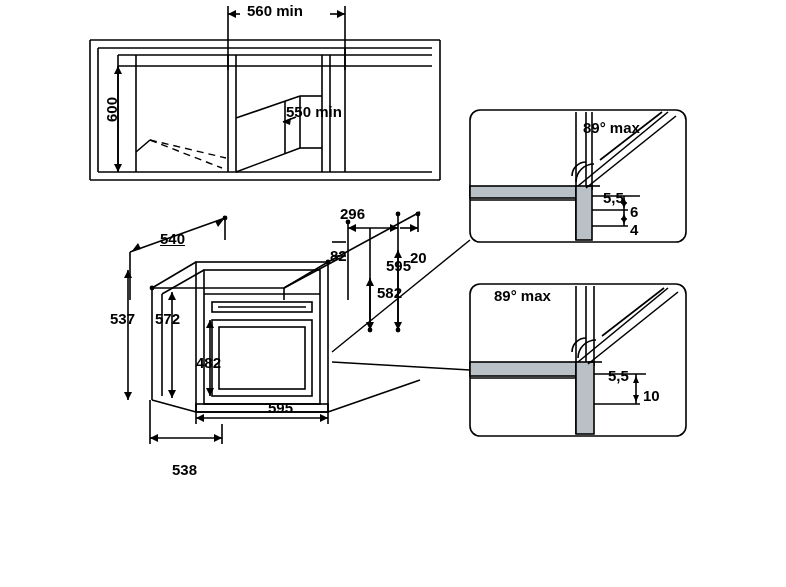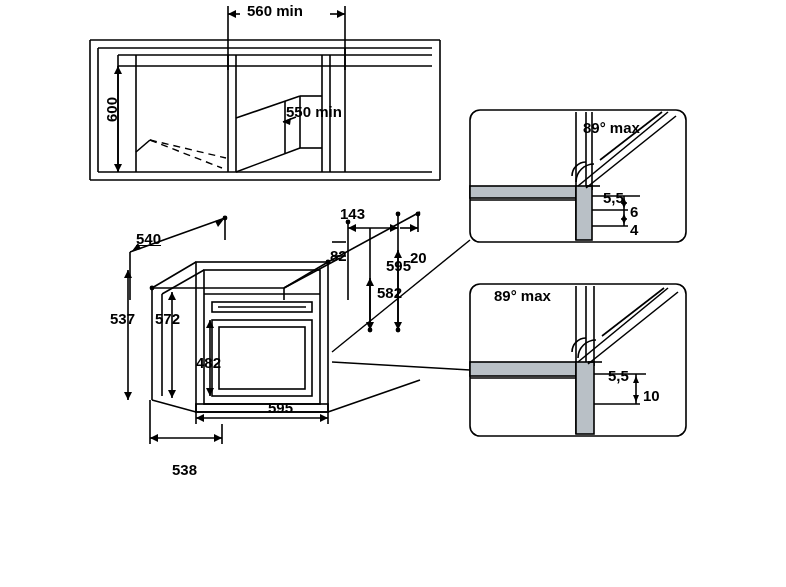--- a/index.html
+++ b/index.html
@@ -245,23 +245,23 @@
       <path d="M636 376 L633 383 L639 383 Z" fill="#000000" stroke="none"></path>
       <path d="M636 402 L633 395 L639 395 Z" fill="#000000" stroke="none"></path>
       <line x1="588" y1="362" x2="602" y2="362"></line>
     </g>
   </svg>
 
   <div id="labels">
       <div class="dim-label" style="left: 247px; top: 3px;">560 min</div>
       <div class="dim-label vert" style="left: 104px; top: 122px;">600</div>
       <div class="dim-label" style="left: 286px; top: 104px;">550 min</div>
-      <div class="dim-label" style="left: 340px; top: 206px;">143</div>
+      <div class="dim-label" style="left: 340px; top: 206px;">296</div>
       <div class="dim-label" style="left: 410px; top: 206px; margin-top: 44px;">20</div>
-      <div class="dim-label" style="left: 136px; top: 231px; text-decoration: underline;">540</div>
+      <div class="dim-label" style="left: 160px; top: 231px; text-decoration: underline;">540</div>
       <div class="dim-label" style="left: 330px; top: 248px;">82</div>
       <div class="dim-label" style="left: 386px; top: 258px;">595</div>
       <div class="dim-label" style="left: 357px; top: 285px; margin-left: 20px;">582</div>
       <div class="dim-label" style="left: 110px; top: 311px;">537</div>
       <div class="dim-label" style="left: 155px; top: 311px;">572</div>
       <div class="dim-label" style="left: 196px; top: 355px;">482</div>
       <div class="dim-label" style="left: 268px; top: 400px;">595</div>
       <div class="dim-label" style="left: 172px; top: 420px; margin-top: 42px;">538</div>
       <div class="dim-label" style="left: 583px; top: 120px;">89° max</div>
       <div class="dim-label" style="left: 603px; top: 190px;">5,5</div>

